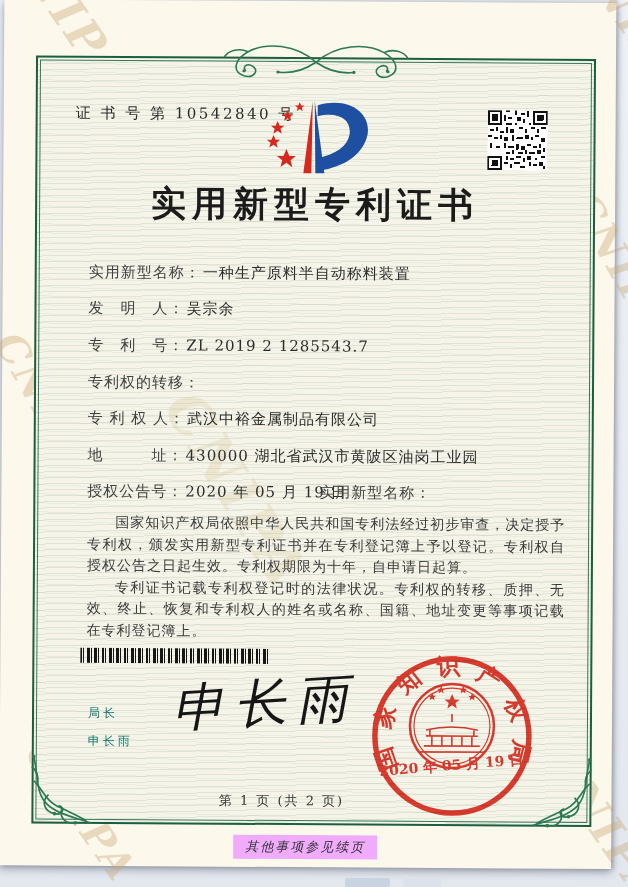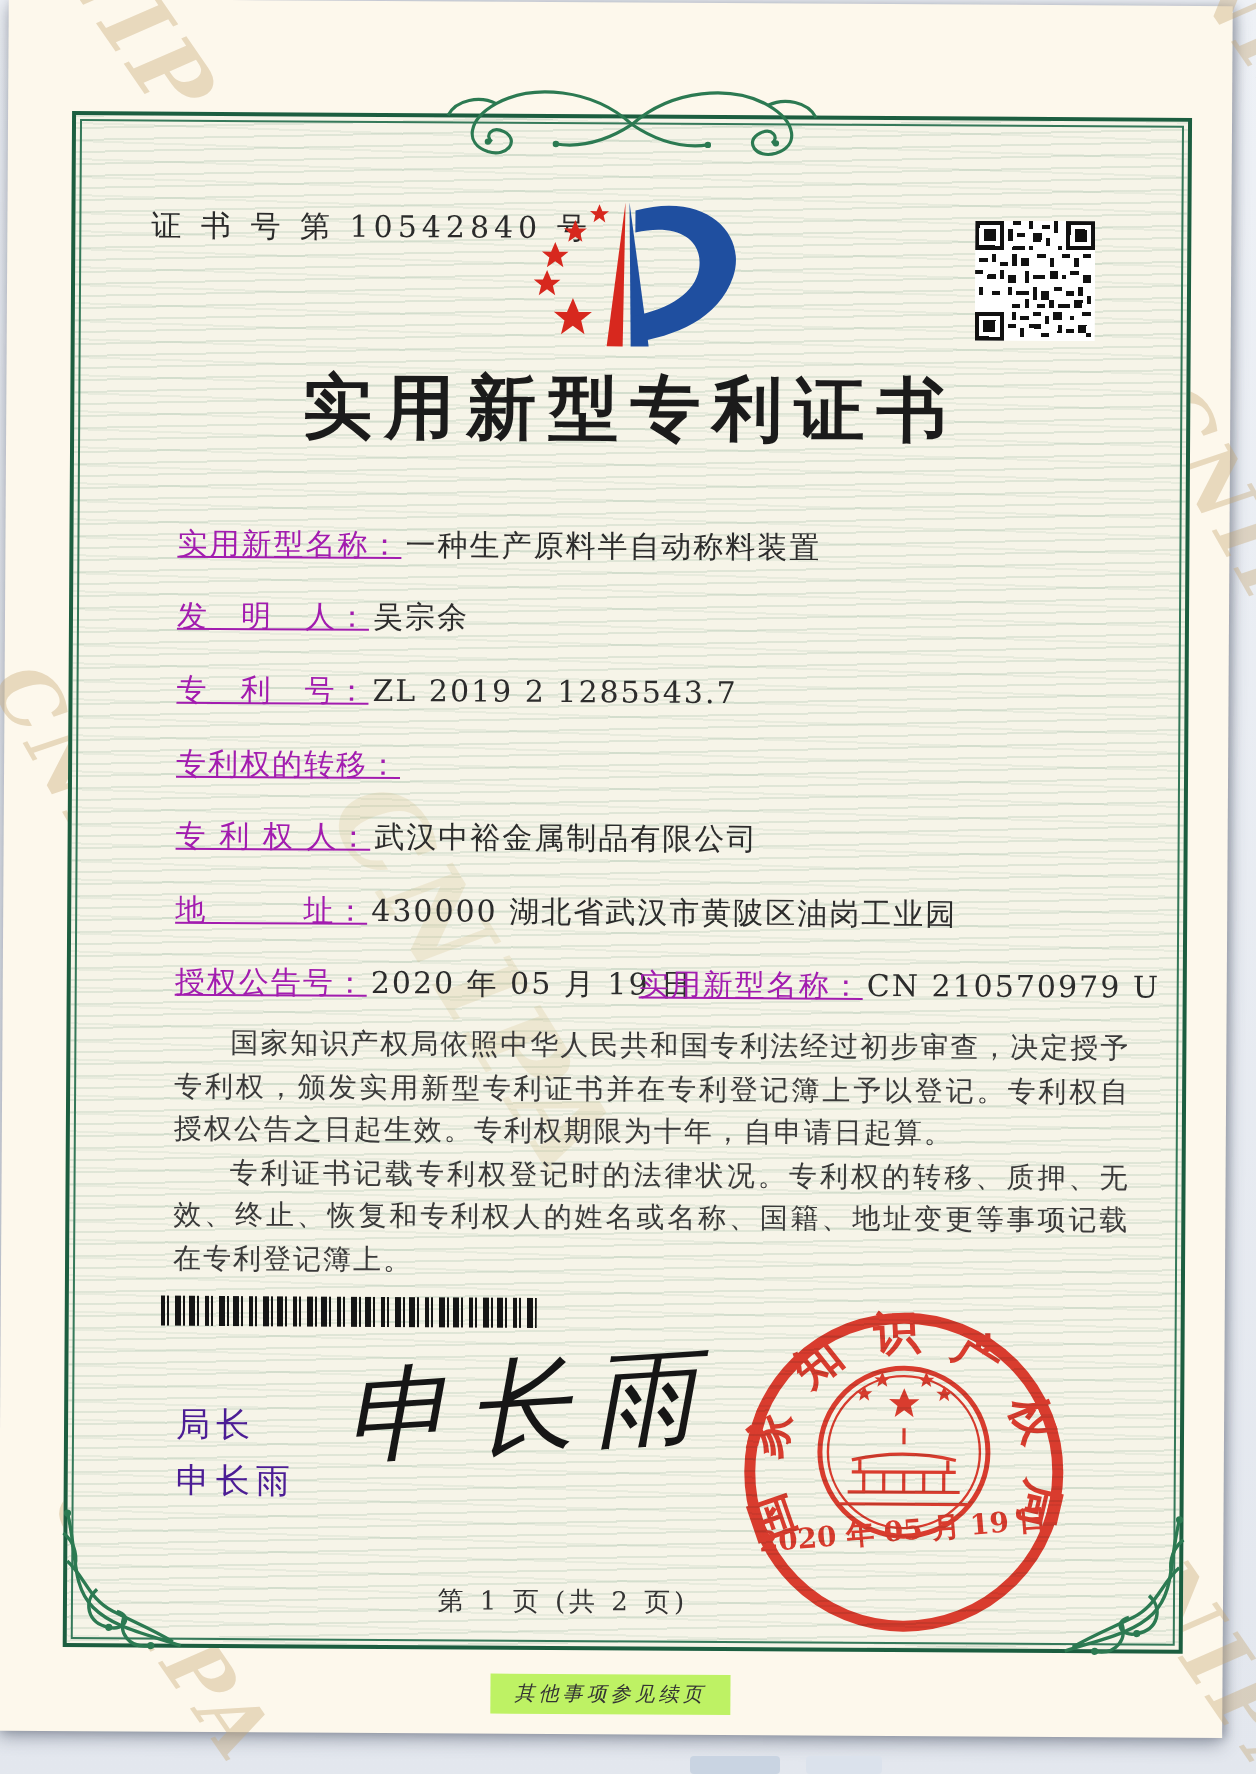--- a/index.html
+++ b/index.html
@@ -57,21 +57,21 @@
   .qr{position:absolute;left:450px;top:50px;width:60px;height:60px;z-index:2;}
   .title{
     position:absolute;left:0;right:0;top:122px;
     text-align:center;font-size:35px;font-weight:bold;
     letter-spacing:6px;color:#1b1b1b;z-index:2;
   }
   
   .fields{position:absolute;left:52px;right:18px;top:196px;z-index:2;}
   .field-row{height:36.6px;display:flex;align-items:center;position:relative;
     font-size:15px;color:#2c2c2c;letter-spacing:1px;white-space:nowrap;}
-  .flabel{color:#a21caf;text-decoration:underline;}
+  .flabel{color:#404040;}
   .fvalue{margin-left:2px;}
   .fpair2{position:absolute;left:232px;display:flex;}
   
   .paras{position:absolute;left:52px;right:26px;top:454px;z-index:2;}
   .paras p{
     margin:0;font-size:14px;line-height:21.5px;color:#3a3a3a;
     text-indent:2em;letter-spacing:1px;text-align:justify;
   }
   
   .barcode{
@@ -79,40 +79,40 @@
     background:repeating-linear-gradient(90deg,
       #151515 0 2px, transparent 2px 3px,
       #151515 3px 4px, transparent 4px 7px,
       #151515 7px 10px, transparent 10px 11px,
       #151515 11px 12px, transparent 12px 14px,
       #151515 14px 17px, transparent 17px 18px,
       #151515 18px 19px, transparent 19px 22px);
   }
   
   .sig-block{position:absolute;left:54px;top:641px;z-index:2;
-    font-size:17px;color:#4c1d95;letter-spacing:3px;line-height:28px;}
+    font-size:12px;color:#0f766e;letter-spacing:3px;line-height:28px;}
   .autograph{
     position:absolute;left:138px;top:610px;z-index:2;
     font-size:52px;font-style:italic;color:#161616;
     letter-spacing:10px;transform:rotate(-4deg);white-space:nowrap;
   }
   
   .seal{position:absolute;left:328px;top:586px;width:180px;height:180px;
     z-index:3;mix-blend-mode:multiply;opacity:.93;}
   
   .page-info{
     position:absolute;left:0;right:60px;bottom:13px;text-align:center;
     font-size:13px;color:#333;letter-spacing:2px;z-index:2;
   }
   .continuation{
     position:absolute;left:0;right:0;top:834px;text-align:center;z-index:1;
   }
   .note-box{
-    display:inline-block;background:#bef264;padding:3px 12px;
-    font-size:10px;color:#333;letter-spacing:2px;font-style:italic;
+    display:inline-block;background:#f0abfc;padding:3px 12px;
+    font-size:13px;color:#333;letter-spacing:2px;font-style:italic;
   }
   
   .edge-rect{position:absolute;height:9px;bottom:0;border-radius:2px;}
   .edge-a{left:345px;width:45px;background:#c9d4e2;}
   .edge-b{left:403px;width:38px;background:#dbe2ec;}
 </style>
 </head>
 <body>
 
 <div class="screen">
@@ -300,21 +300,20 @@
         </div>
         <div class="field-row">
           <span class="flabel">地　　　址：</span>
           <span class="fvalue">430000 湖北省武汉市黄陂区油岗工业园</span>
         </div>
         <div class="field-row">
           <span class="flabel">授权公告号：</span>
           <span class="fvalue">2020 年 05 月 19 日</span>
           <span class="fpair2">
             <span class="flabel">实用新型名称：</span>
-            <span class="fvalue">CN 210570979 U</span>
           </span>
         </div>
       </div>
 
       <div class="paras">
         <p>国家知识产权局依照中华人民共和国专利法经过初步审查，决定授予专利权，颁发实用新型专利证书并在专利登记簿上予以登记。专利权自授权公告之日起生效。专利权期限为十年，自申请日起算。</p>
         <p>专利证书记载专利权登记时的法律状况。专利权的转移、质押、无效、终止、恢复和专利权人的姓名或名称、国籍、地址变更等事项记载在专利登记簿上。</p>
       </div>
 
       <div class="barcode"></div>

